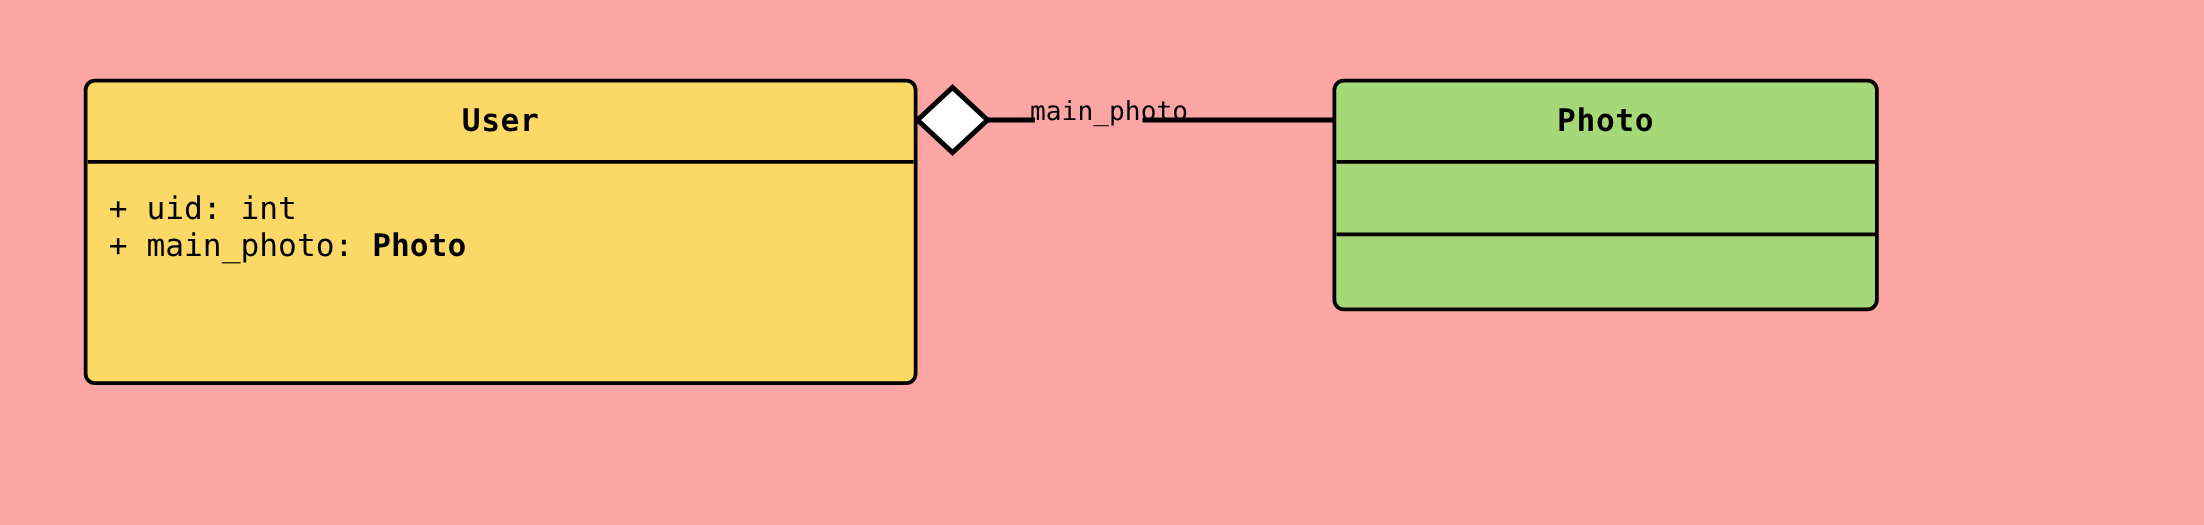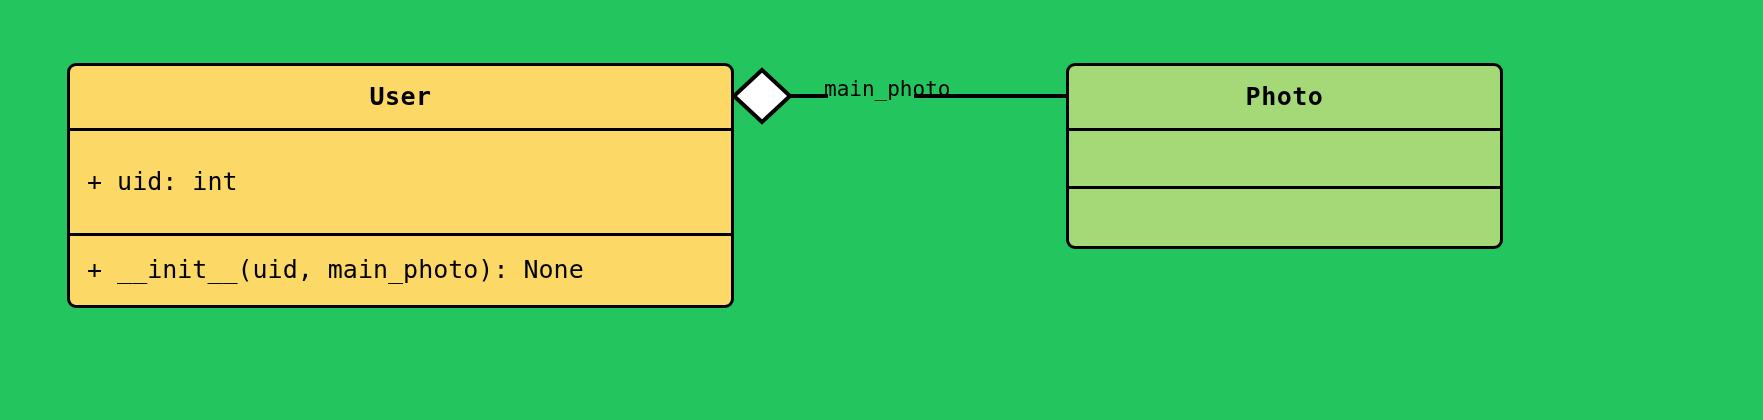--- a/index.html
+++ b/index.html
@@ -12,21 +12,21 @@
     width: 1763px;
     height: 420px;
     font-family: "DejaVu Sans Mono", "Liberation Mono", monospace;
     overflow: hidden;
   }
 
   #canvas {
     position: relative;
     width: 1763px;
     height: 420px;
-    background: #22c55e;
+    background: #fca5a5;
   }
 
   
   .uml-class {
     position: absolute;
     box-sizing: border-box;
     border: 3px solid #000000;
     border-radius: 9px;
     overflow: hidden;
   }
@@ -113,25 +113,23 @@
 <div id="canvas">
 
   <div class="uml-class" id="class-user">
 
     <div class="uml-compartment comp-title">
       <div class="class-title">User</div>
     </div>
 
     <div class="uml-compartment comp-attrs">
       <div class="member-line">+ uid: int</div>
+      <div class="member-line"><span>+ main_photo: </span><b>Photo</b></div>
     </div>
 
-    <div class="uml-compartment comp-methods">
-      <div class="member-line">+ __init__(uid, main_photo): None</div>
-    </div>
   </div>
 
   <svg id="assoc-aggregation" viewBox="0 0 345 72">
 
     <polygon points="6,36 34,10 62,36 34,62" fill="#ffffff" stroke="#000000" stroke-width="4"></polygon>
 
     <line x1="62" y1="36" x2="100" y2="36" stroke="#000000" stroke-width="4"></line>
 
     <line x1="186" y1="36" x2="340" y2="36" stroke="#000000" stroke-width="4"></line>
   </svg>

